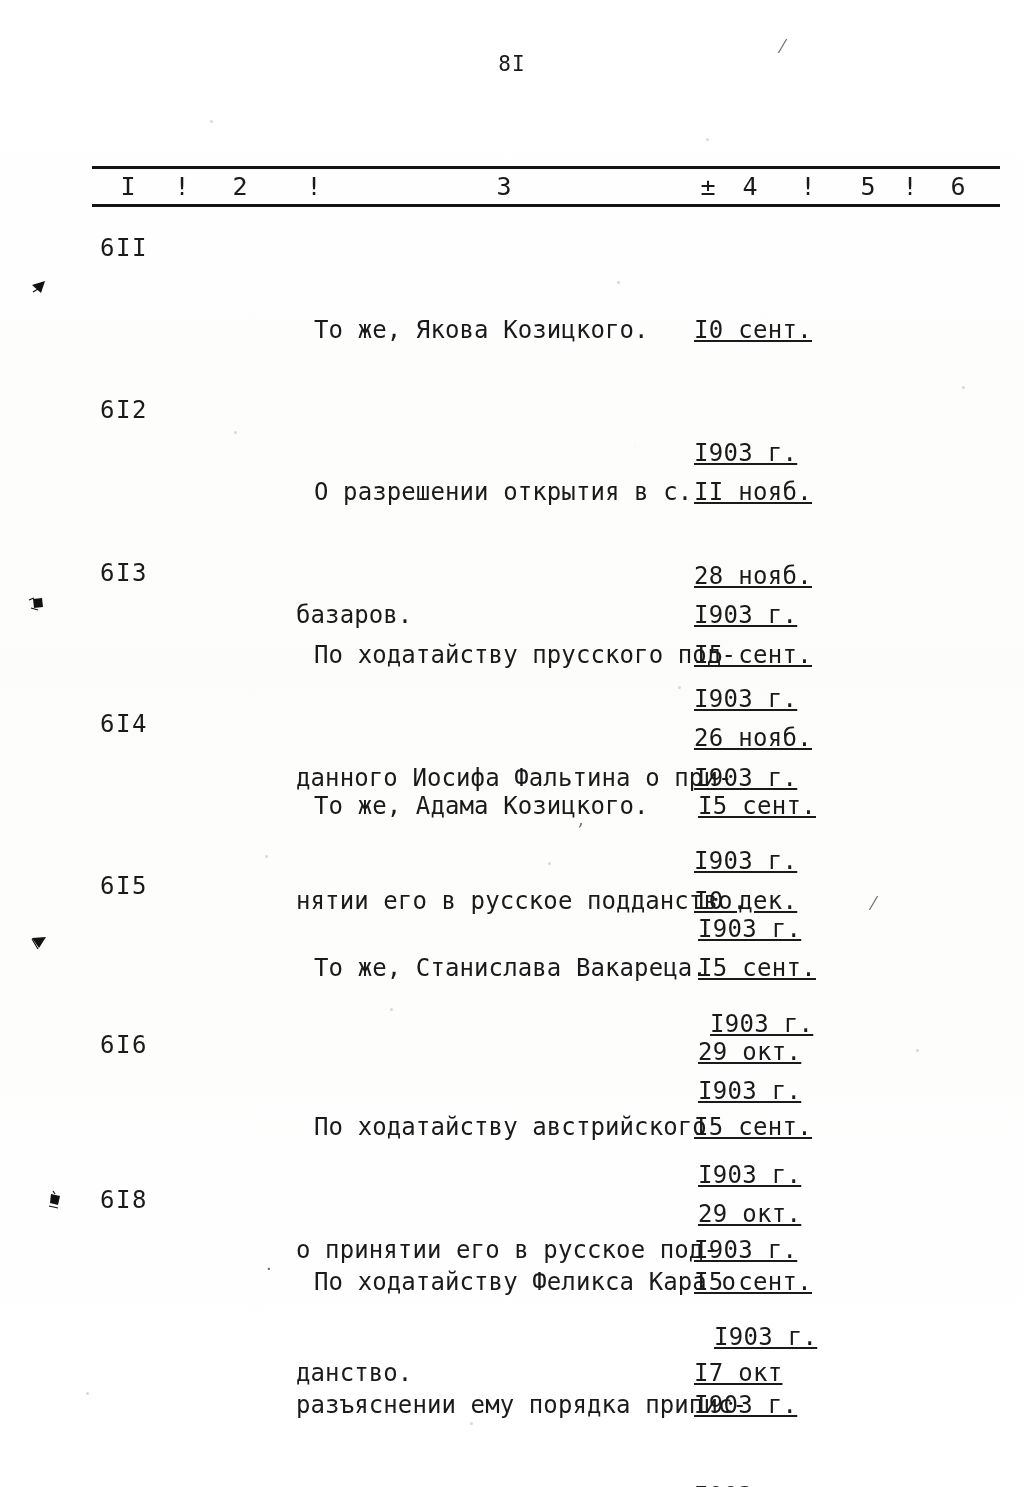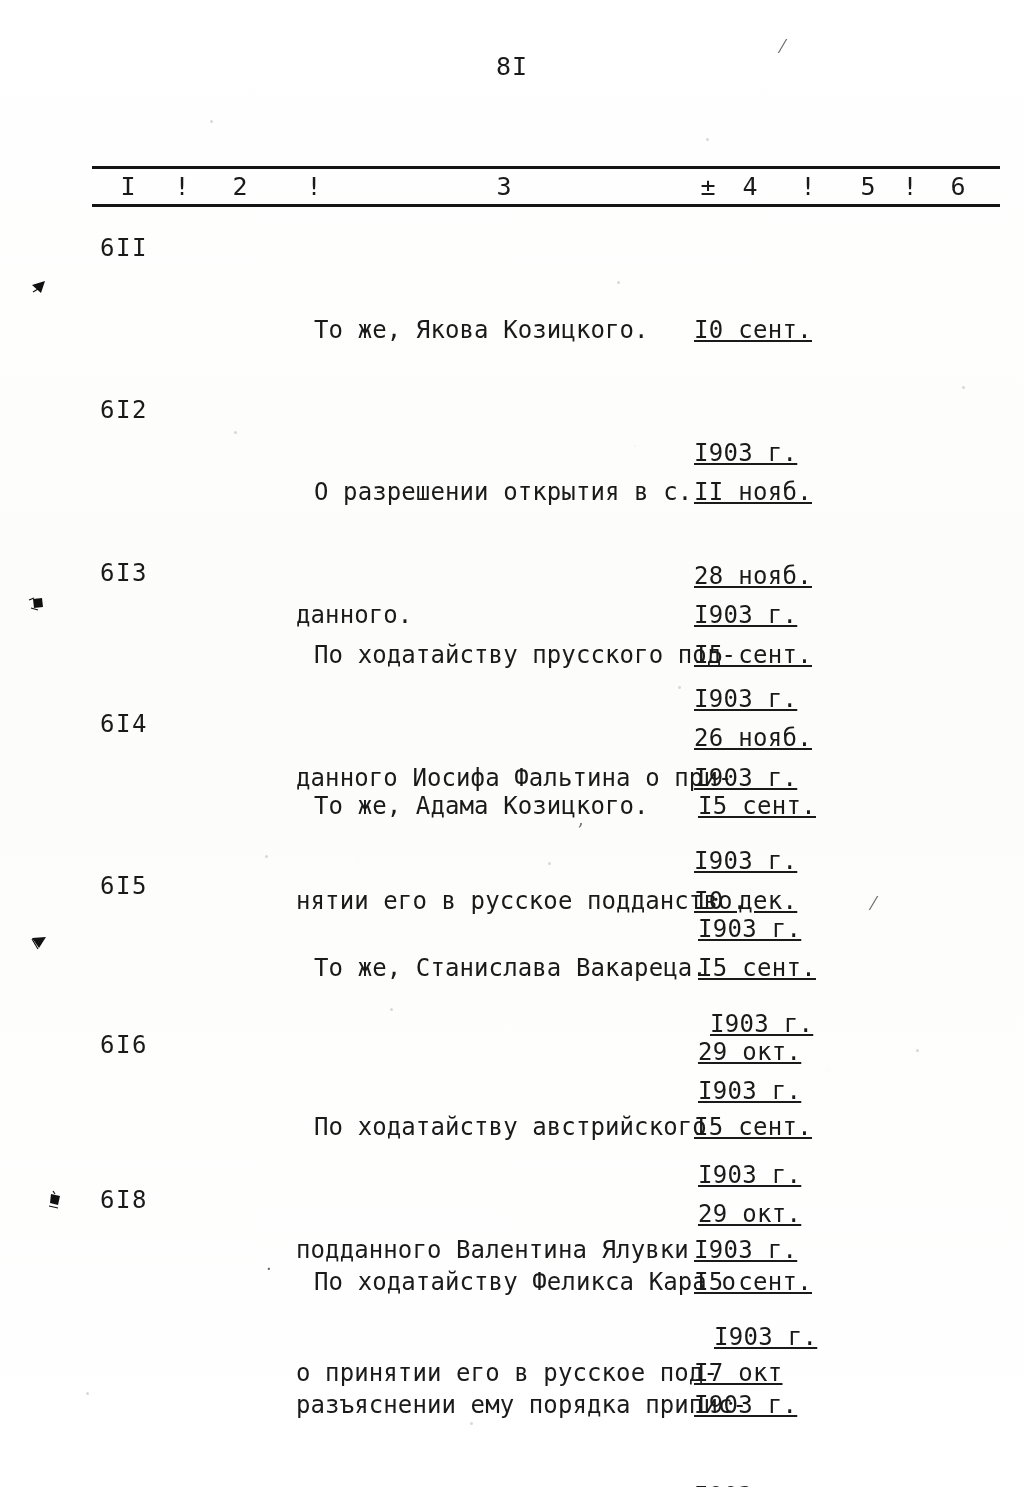--- a/index.html
+++ b/index.html
@@ -31,21 +31,21 @@
       linear-gradient(180deg, #ffffff 0%, #fcfcfb 45%, #ffffff 100%);
     pointer-events: none;
   }
 
   .page-number {
     position: absolute;
     top: 52px;
     left: 0;
     width: 1024px;
     text-align: center;
-    font-size: 25px;
+    font-size: 21px;
     letter-spacing: 1px;
   }
 
   
   .rule {
     position: absolute;
     left: 92px;
     width: 908px;
     background: #141414;
   }
@@ -173,21 +173,21 @@
   <svg width="26" height="26" viewBox="0 0 26 26">
       <path d="M4 9 L17 5 L13 17 Z" fill="#111"></path>
       <path d="M5 16 L10 13" stroke="#111" stroke-width="1.2" fill="none"></path>
     </svg>
 </div>
 
 <div class="row" style="top:390px">
   <div class="cell-num">6I2</div>
   <div class="cell-title">
     <span class="ln indent">О разрешении открытия в с.</span>
-    <span class="ln">данного.</span>
+    <span class="ln">базаров.</span>
   </div>
   <div class="cell-date">
     <span class="ln">II нояб.</span>
     <span class="ln">I903 г.</span>
     <span class="ln">26 нояб.</span>
     <span class="ln">I903 г.</span>
   </div>
 </div>
 
 <div class="row" style="top:553px">
@@ -241,21 +241,20 @@
   <svg width="26" height="26" viewBox="0 0 26 26">
       <path d="M4 8 L18 7 L11 18 Z" fill="#111"></path>
       <path d="M4 9 L10 19" stroke="#111" stroke-width="1.2" fill="none"></path>
     </svg>
 </div>
 
 <div class="row" style="top:1025px">
   <div class="cell-num">6I6</div>
   <div class="cell-title">
     <span class="ln indent">По ходатайству австрийского</span>
-    <span class="ln">подданного Валентина Ялувки</span>
     <span class="ln">о принятии его в русское под-</span>
     <span class="ln">данство.</span>
   </div>
   <div class="cell-date">
     <span class="ln">I5 сент.</span>
     <span class="ln">I903 г.</span>
     <span class="ln">I7 окт</span>
     <span class="ln">I903 г.</span>
   </div>
 </div>

